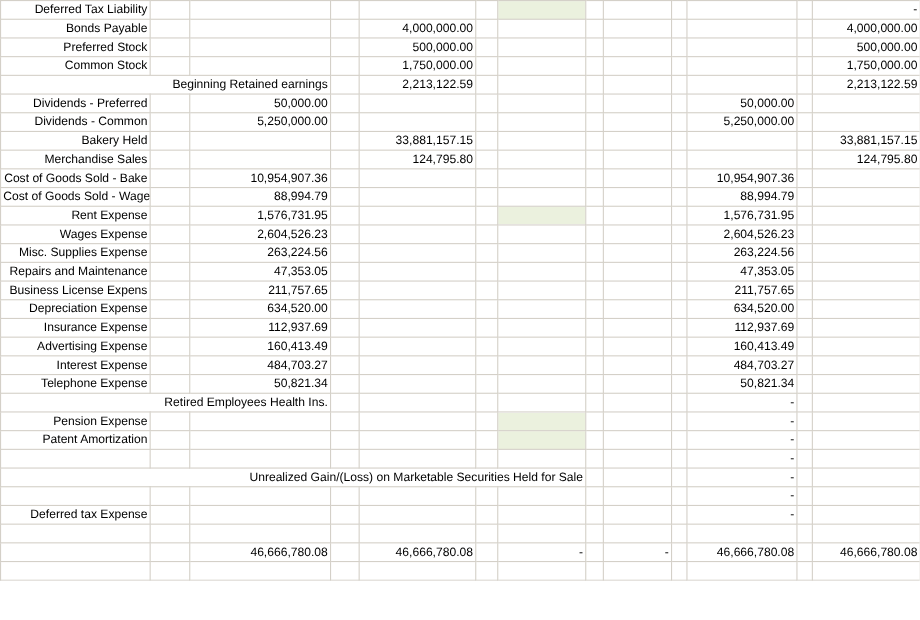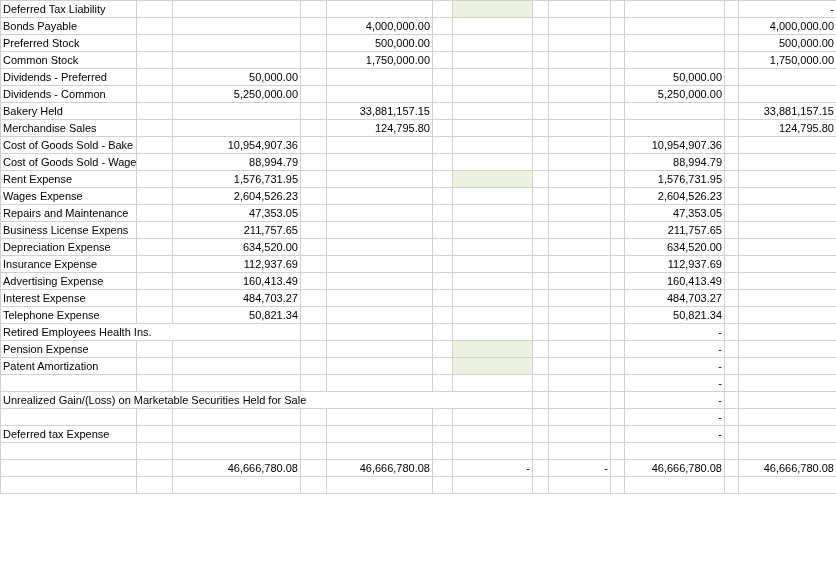--- a/index.html
+++ b/index.html
@@ -19,21 +19,21 @@
   }
   td {
     border: 1px solid #d4d0c8;
     height: 17px;
     padding: 0 2px;
     white-space: nowrap;
     overflow: hidden;
     vertical-align: middle;
   }
   td.label {
-    text-align: left;
+    text-align: right;
   }
   td.num {
     text-align: right;
   }
   td.hl {
     background: #ebf1de;
   }
   
   col.c0 { width: 136px; }
   col.c1 { width: 36px; }
@@ -123,20 +123,33 @@
         <td class="num"></td>
         <td class="num"></td>
         <td class="num"></td>
         <td class="num"></td>
         <td class="num"></td>
         <td class="num"></td>
         <td class="num"></td>
         <td class="num">1,750,000.00</td>
       </tr>
       <tr>
+        <td class="label" colspan="3">Beginning Retained earnings</td>
+        <td class="num"></td>
+        <td class="num">2,213,122.59</td>
+        <td class="num"></td>
+        <td class="num"></td>
+        <td class="num"></td>
+        <td class="num"></td>
+        <td class="num"></td>
+        <td class="num"></td>
+        <td class="num"></td>
+        <td class="num">2,213,122.59</td>
+      </tr>
+      <tr>
         <td class="label">Dividends - Preferred</td>
         <td class="num"></td>
         <td class="num">50,000.00</td>
         <td class="num"></td>
         <td class="num"></td>
         <td class="num"></td>
         <td class="num"></td>
         <td class="num"></td>
         <td class="num"></td>
         <td class="num"></td>
@@ -239,20 +252,35 @@
         <td class="num"></td>
         <td class="num">2,604,526.23</td>
         <td class="num"></td>
         <td class="num"></td>
         <td class="num"></td>
         <td class="num"></td>
         <td class="num"></td>
         <td class="num"></td>
         <td class="num"></td>
         <td class="num">2,604,526.23</td>
+        <td class="num"></td>
+        <td class="num"></td>
+      </tr>
+      <tr>
+        <td class="label">Misc. Supplies Expense</td>
+        <td class="num"></td>
+        <td class="num">263,224.56</td>
+        <td class="num"></td>
+        <td class="num"></td>
+        <td class="num"></td>
+        <td class="num"></td>
+        <td class="num"></td>
+        <td class="num"></td>
+        <td class="num"></td>
+        <td class="num">263,224.56</td>
         <td class="num"></td>
         <td class="num"></td>
       </tr>
       <tr>
         <td class="label">Repairs and Maintenance</td>
         <td class="num"></td>
         <td class="num">47,353.05</td>
         <td class="num"></td>
         <td class="num"></td>
         <td class="num"></td>

